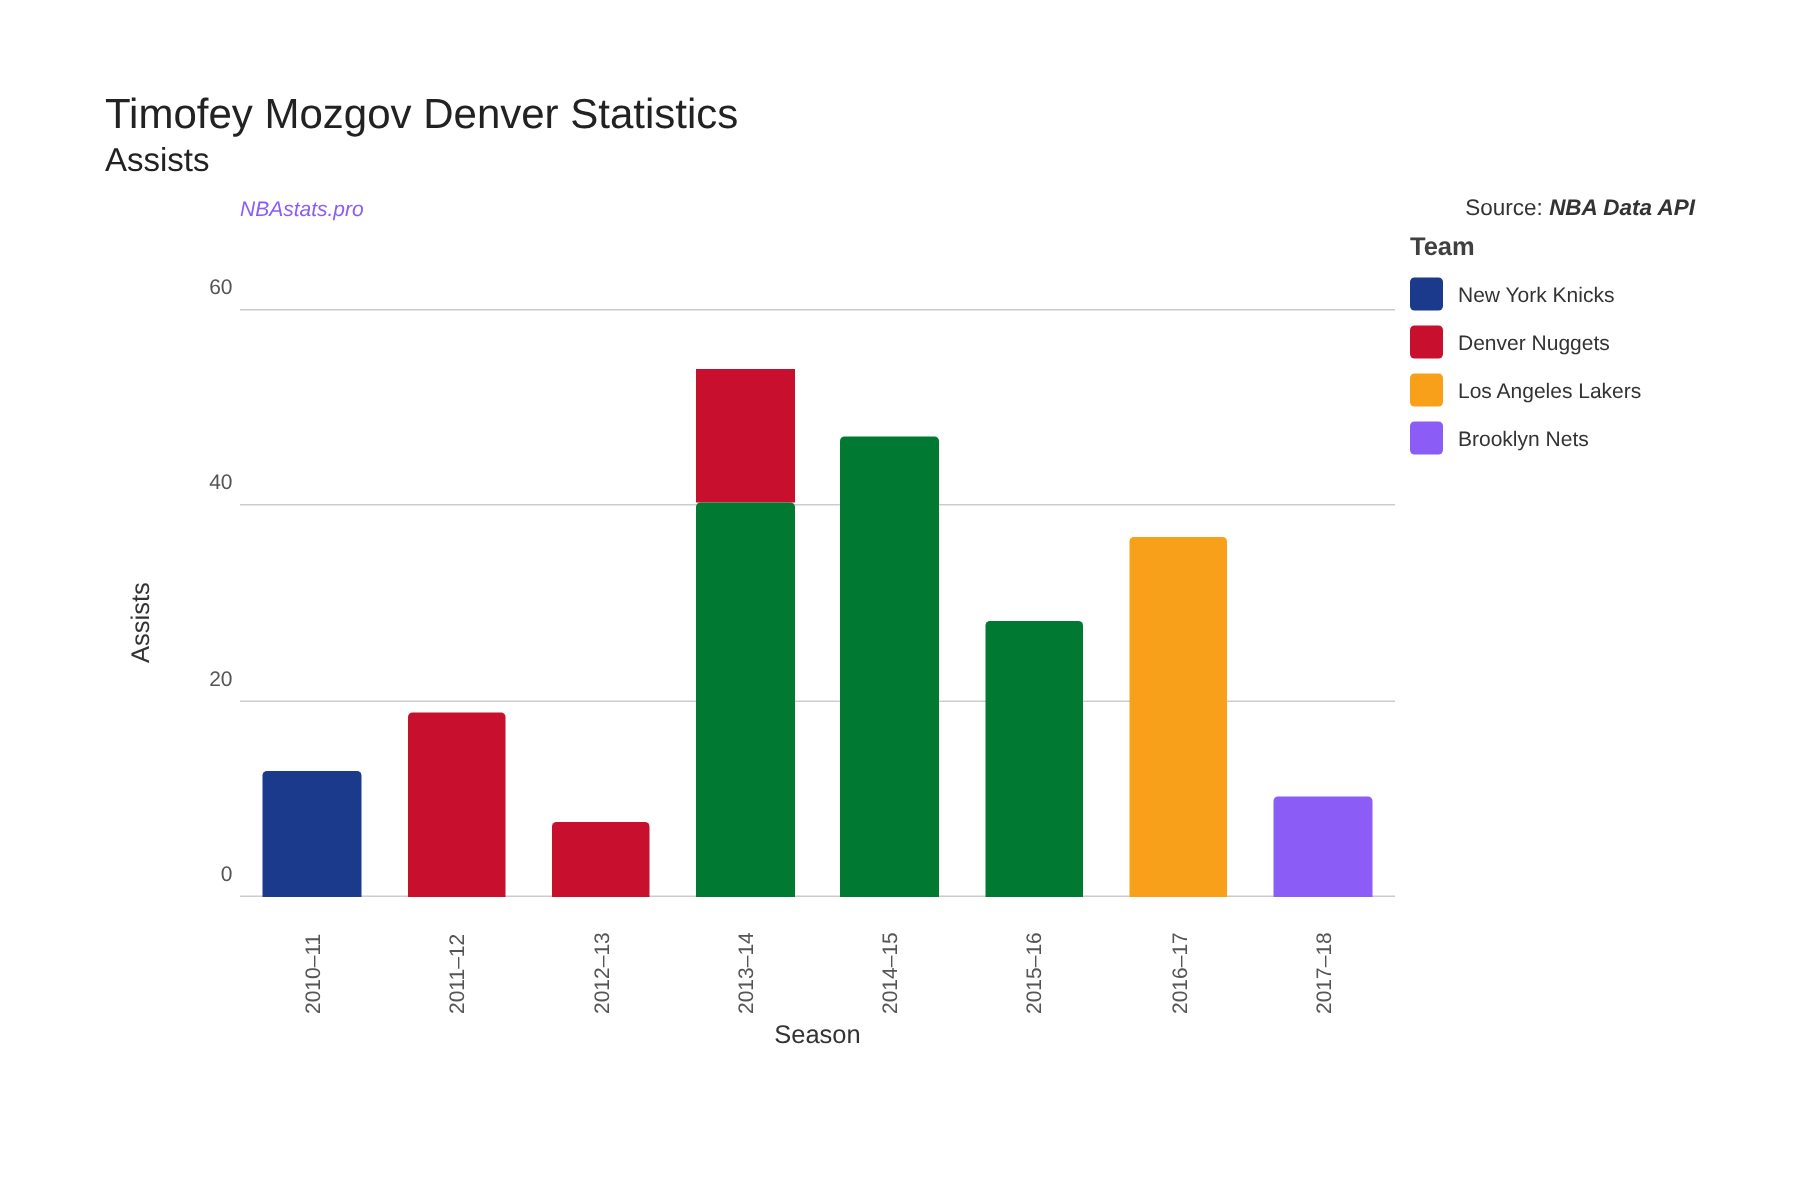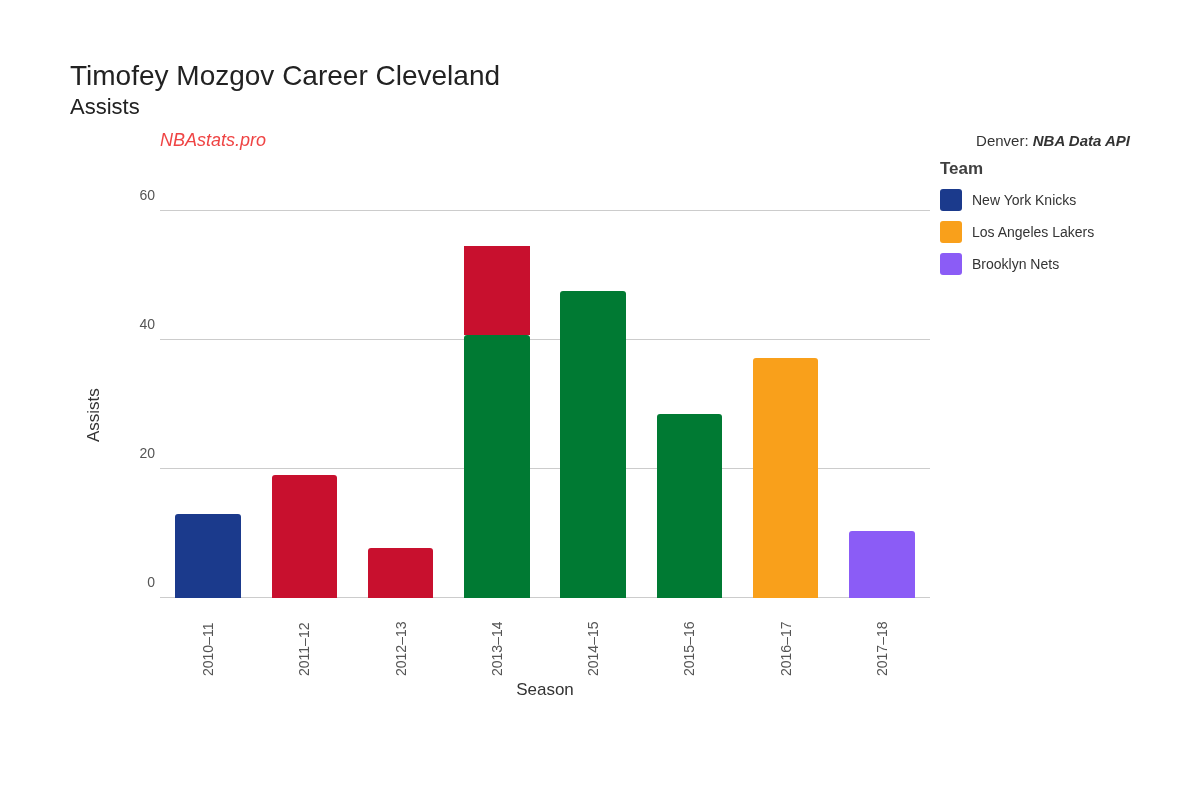--- a/index.html
+++ b/index.html
@@ -61,22 +61,22 @@
     }
     .source-watermark {
       display: flex;
       justify-content: space-between;
       align-items: center;
       margin-bottom: 8px;
       padding-left: 50px;
     }
     .watermark-left {
       font-style: italic;
-      font-size: 18px;
-      color: #ef4444;
+      font-size: 14px;
+      color: #8b5cf6;
     }
     .watermark-right {
       font-size: 15px;
       color: #333;
     }
     .watermark-right span.bold {
       font-weight: bold;
       font-style: italic;
     }
     .plot-and-legend {
@@ -184,32 +184,32 @@
       justify-content: flex-end;
       align-items: stretch;
     }
   </style>
 </head>
 <body>
 
 <div class="chart-container">
   <div class="title-block">
     <div class="title-main">
-      <span class="bold">Timofey Mozgov</span><span> Career Cleveland</span>
+      <span class="bold">Timofey Mozgov</span><span> Denver Statistics</span>
     </div>
     <div class="title-sub">Assists</div>
   </div>
 
   <div class="chart-area">
     <div class="y-axis-label">Assists</div>
     <div class="chart-inner">
       <div class="source-watermark">
         <span class="watermark-left">NBAstats.pro</span>
         <span class="watermark-right">
-          <span>Denver: </span><span class="bold">NBA Data API</span>
+          <span>Source: </span><span class="bold">NBA Data API</span>
         </span>
       </div>
       <div class="plot-and-legend">
         <div class="plot-area">
           <div class="grid-and-bars" id="grid-and-bars" style="height: 380px; position: relative;">
 
           <div class="grid-line" style="bottom: 0%;"></div>
               <div class="y-tick-label" style="bottom: 0%;">0</div>
               <div class="grid-line" style="bottom: 29.4118%;"></div>
               <div class="y-tick-label" style="bottom: 29.4118%;">20</div>
@@ -290,20 +290,24 @@
           <div class="x-axis-title">Season</div>
         </div>
         <div class="legend">
           <div class="legend-title">Team</div>
           <div id="legend-items">
               <div class="legend-item">
                 <div class="legend-swatch" style="background:#1b3a8c"></div>
                 <span class="legend-label">New York Knicks</span>
               </div>
               <div class="legend-item">
+                <div class="legend-swatch" style="background:#c8102e"></div>
+                <span class="legend-label">Denver Nuggets</span>
+              </div>
+              <div class="legend-item">
                 <div class="legend-swatch" style="background:#f9a01b"></div>
                 <span class="legend-label">Los Angeles Lakers</span>
               </div>
               <div class="legend-item">
                 <div class="legend-swatch" style="background:#8b5cf6"></div>
                 <span class="legend-label">Brooklyn Nets</span>
               </div>
             </div>
         </div>
       </div>

